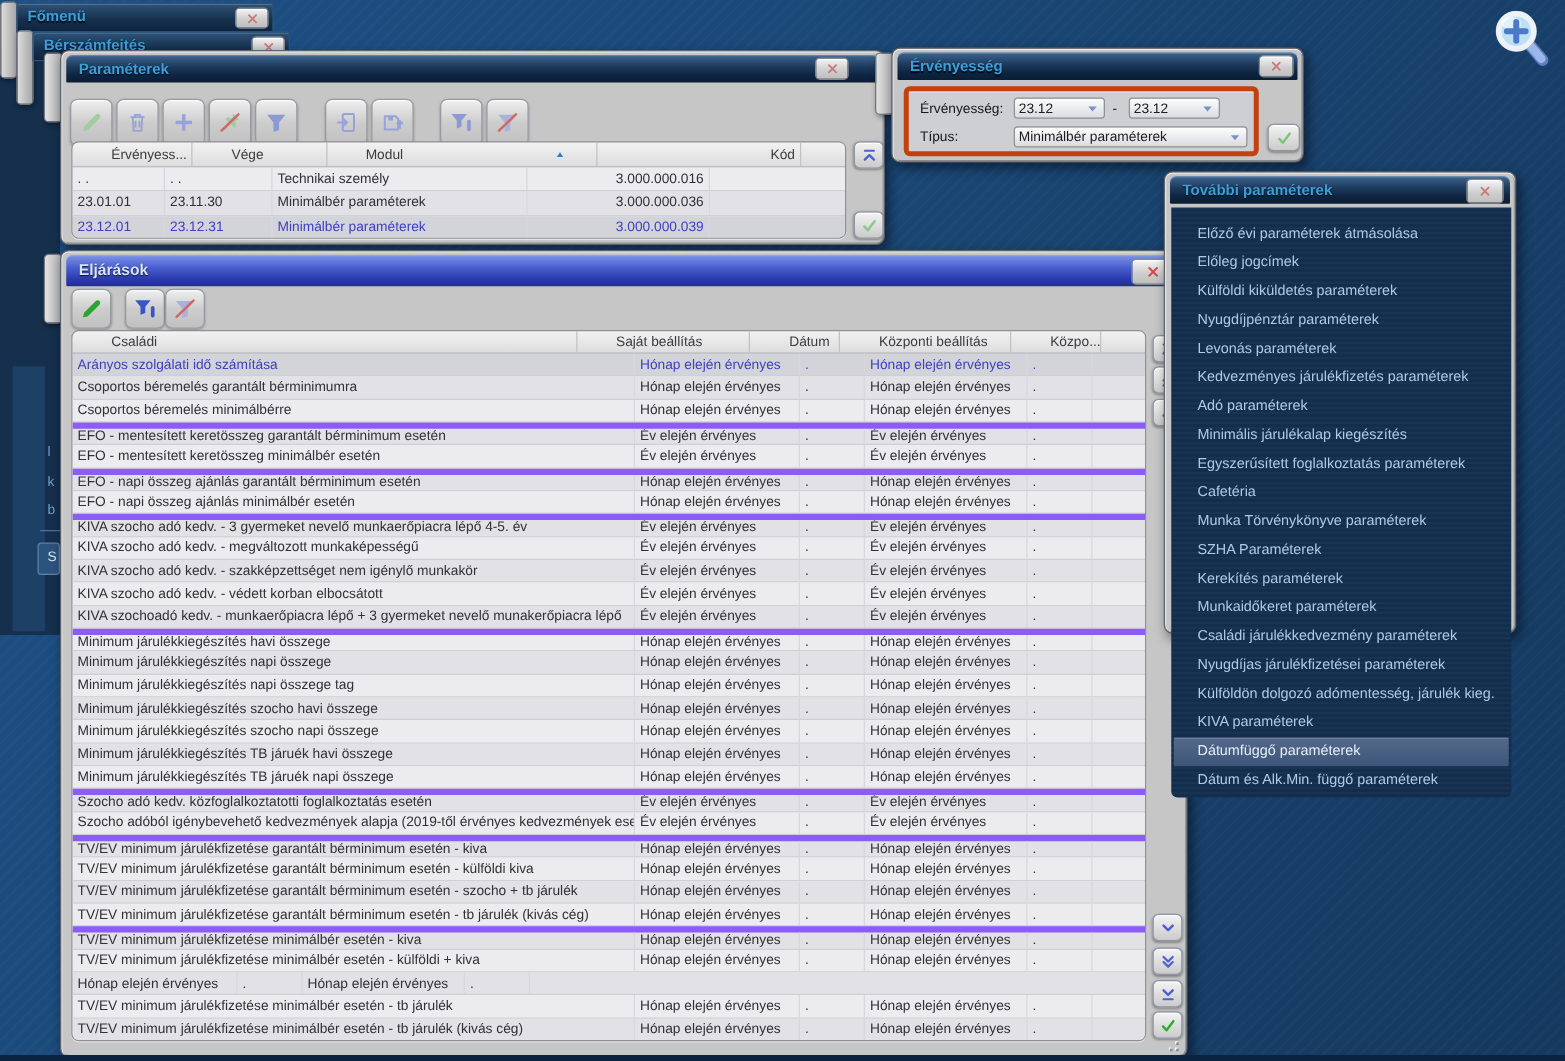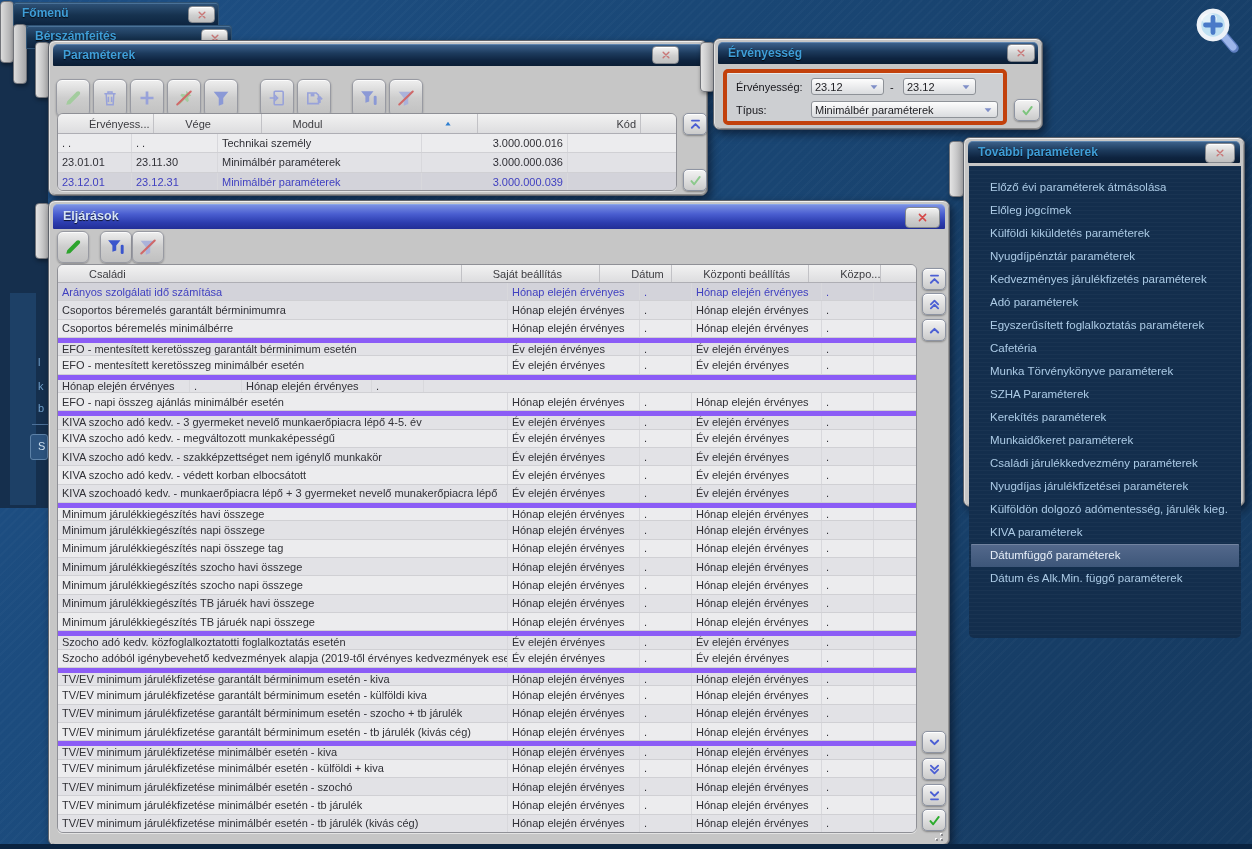--- a/index.html
+++ b/index.html
@@ -407,20 +407,21 @@
           </div>
           <div class="grow">
             <div class="cell ec0">EFO - mentesített keretösszeg minimálbér esetén</div>
             <div class="cell ec1">Év elején érvényes</div>
             <div class="cell ec2">.</div>
             <div class="cell ec3">Év elején érvényes</div>
             <div class="cell ec4">.</div>
             <div class="cell ec5"></div>
           </div>
           <div class="grow alt gsep">
+            <div class="cell ec0">EFO - napi összeg ajánlás garantált bérminimum esetén</div>
             <div class="cell ec1">Hónap elején érvényes</div>
             <div class="cell ec2">.</div>
             <div class="cell ec3">Hónap elején érvényes</div>
             <div class="cell ec4">.</div>
             <div class="cell ec5"></div>
           </div>
           <div class="grow">
             <div class="cell ec0">EFO - napi összeg ajánlás minimálbér esetén</div>
             <div class="cell ec1">Hónap elején érvényes</div>
             <div class="cell ec2">.</div>
@@ -582,21 +583,20 @@
           </div>
           <div class="grow">
             <div class="cell ec0">TV/EV minimum járulékfizetése minimálbér esetén - külföldi + kiva</div>
             <div class="cell ec1">Hónap elején érvényes</div>
             <div class="cell ec2">.</div>
             <div class="cell ec3">Hónap elején érvényes</div>
             <div class="cell ec4">.</div>
             <div class="cell ec5"></div>
           </div>
           <div class="grow alt">
-            <div class="cell ec0">TV/EV minimum járulékfizetése minimálbér esetén - szochó</div>
             <div class="cell ec1">Hónap elején érvényes</div>
             <div class="cell ec2">.</div>
             <div class="cell ec3">Hónap elején érvényes</div>
             <div class="cell ec4">.</div>
             <div class="cell ec5"></div>
           </div>
           <div class="grow">
             <div class="cell ec0">TV/EV minimum járulékfizetése minimálbér esetén - tb járulék</div>
             <div class="cell ec1">Hónap elején érvényes</div>
             <div class="cell ec2">.</div>
@@ -693,37 +693,39 @@
       </div>
     </div>
     <div class="sbtn checkbtn" style="left:300px;top:60px;width:26px;color:#7cc47c">
         <svg class="i13">
           <use href="#sym-check"></use>
         </svg>
       </div>
   </div>
 
   <div class="sidetab" style="left:949px;top:141px"></div>
-  <div class="win" style="left:963px;top:137px;width:282px;height:370px">
+  <div class="win" style="left:931px;top:137px;width:282px;height:370px">
     <div class="titlebar">
       <span class="title">További paraméterek</span>
     </div>
     <div class="btn-close" style="right:9px;top:5px;width:30px;height:20px">
         <svg class="i12">
           <use href="#sym-x"></use>
         </svg>
       </div>
     <div class="darkbody" style="left:5px;top:28px;width:272px;height:472px">
       <div class="pmenu" style="top:10px">
           <div class="pmi">Előző évi paraméterek átmásolása</div>
           <div class="pmi">Előleg jogcímek</div>
           <div class="pmi">Külföldi kiküldetés paraméterek</div>
           <div class="pmi">Nyugdíjpénztár paraméterek</div>
+          <div class="pmi">Levonás paraméterek</div>
           <div class="pmi">Kedvezményes járulékfizetés paraméterek</div>
           <div class="pmi">Adó paraméterek</div>
+          <div class="pmi">Minimális járulékalap kiegészítés</div>
           <div class="pmi">Egyszerűsített foglalkoztatás paraméterek</div>
           <div class="pmi">Cafetéria</div>
           <div class="pmi">Munka Törvénykönyve paraméterek</div>
           <div class="pmi">SZHA Paraméterek</div>
           <div class="pmi">Kerekítés paraméterek</div>
           <div class="pmi">Munkaidőkeret paraméterek</div>
           <div class="pmi">Családi járulékkedvezmény paraméterek</div>
           <div class="pmi">Nyugdíjas járulékfizetései paraméterek</div>
           <div class="pmi">Külföldön dolgozó adómentesség, járulék kieg.</div>
           <div class="pmi">KIVA paraméterek</div>

